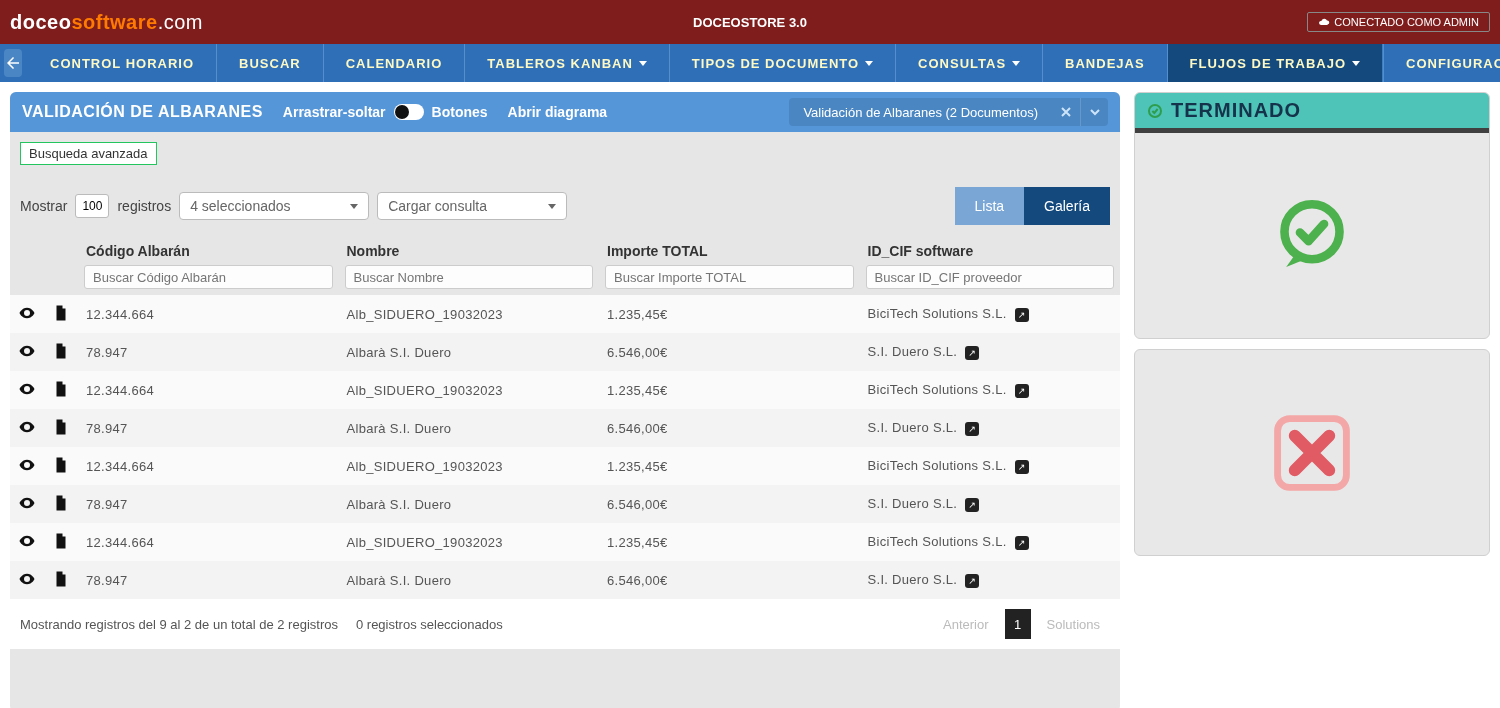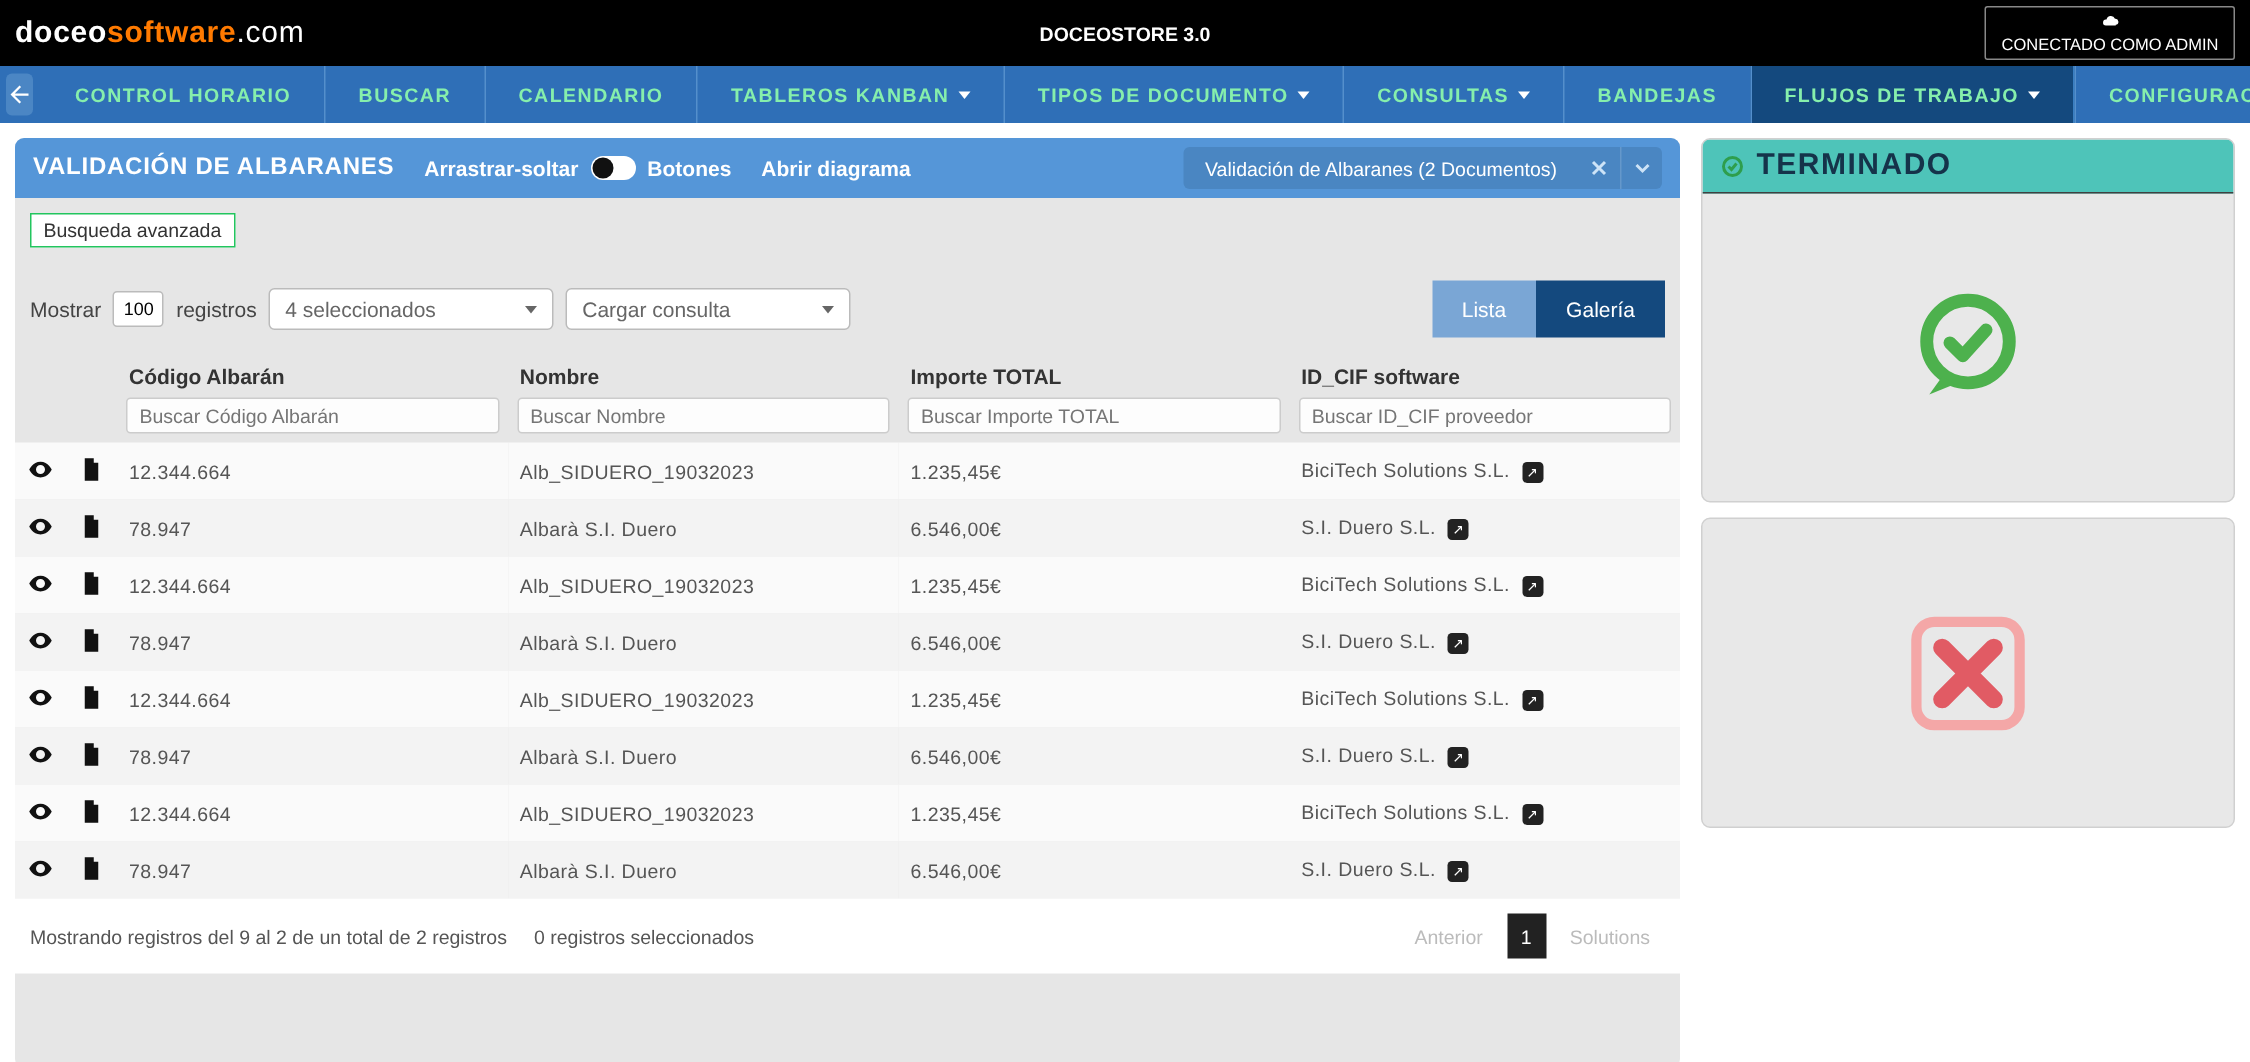--- a/index.html
+++ b/index.html
@@ -1,33 +1,33 @@
 <!DOCTYPE html>
 <html><head>
 <meta charset="utf-8">
 <style>
   * { box-sizing: border-box; margin: 0; padding: 0; }
   body { font-family: Arial, Helvetica, sans-serif; font-size: 13px; background: #fff; color: #333; width: 1500px; }
   
   
-  .topbar { background: #000000; color: #fff; display: flex; align-items: center; height: 44px; padding: 0 10px; position: relative; }
+  .topbar { background: #7f1d1d; color: #fff; display: flex; align-items: center; height: 44px; padding: 0 10px; position: relative; }
   .logo { font-size: 20px; font-weight: bold; letter-spacing: 0.5px; }
   .logo .orange { color: #ff7a00; }
   .logo .com { color: #fff; font-weight: normal; }
   .topbar-title { position: absolute; left: 50%; transform: translateX(-50%); font-weight: bold; font-size: 13px; }
   .topbar-right { margin-left: auto; }
-  .status-badge { border: 1px solid #888; padding: 3px 10px; font-size: 11px; border-radius: 2px; display: inline-flex; align-items: center; gap: 4px; flex-direction: column; }
+  .status-badge { border: 1px solid #888; padding: 3px 10px; font-size: 11px; border-radius: 2px; display: inline-flex; align-items: center; gap: 4px; }
   .admin-icon { width: 12px; height: 12px; }
 
   
   .mainnav { background: #2f6fb7; display: flex; align-items: stretch; height: 38px; }
   .back-btn { background: #4b86c4; width: 44px; display: flex; align-items: center; justify-content: center; margin: 5px 6px 5px 4px; border-radius: 4px; }
   .back-btn svg { width: 18px; height: 18px; fill: #fff; }
   .nav-group { display: flex; flex: 1; }
-  .nav-item { color: #86efac; font-weight: bold; font-size: 13px; letter-spacing: 1px; display: flex; align-items: center; padding: 0 22px; white-space: nowrap; cursor: pointer; gap: 6px; }
+  .nav-item { color: #fef9c3; font-weight: bold; font-size: 13px; letter-spacing: 1px; display: flex; align-items: center; padding: 0 22px; white-space: nowrap; cursor: pointer; gap: 6px; }
   .nav-item.active { background: #14497e; border-right: 1px solid #3a7fc2; }
   .nav-sep { border-left: 1px solid #548fcc; }
   .nav-caret { width: 0; height: 0; border-left: 4px solid transparent; border-right: 4px solid transparent; border-top: 5px solid #fff; }
 
   
   .content { display: flex; gap: 14px; padding: 10px; }
   .main-panel { flex: 1; background: #e6e6e6; border-radius: 6px; padding-bottom: 10px; min-height: 620px; }
   .side-panel { width: 356px; display: flex; flex-direction: column; gap: 10px; }
 
   
@@ -72,21 +72,21 @@
   .link-icon { width: 14px; height: 14px; background: #222; color: #fff; display: inline-flex; align-items: center; justify-content: center; border-radius: 3px; font-size: 9px; margin-left: 4px; vertical-align: middle; }
 
   
   .table-footer { background: #fff; padding: 10px; display: flex; align-items: center; gap: 18px; font-size: 13px; color: #555; margin-top: 0; }
   .pagination { margin-left: auto; display: flex; align-items: center; gap: 6px; }
   .page-btn { padding: 4px 10px; color: #bbb; cursor: default; }
   .page-num { background: #222; color: #fff; width: 26px; height: 30px; display: flex; align-items: center; justify-content: center; }
 
   
   .card { border-radius: 6px; background: #e8e8e8; border: 1px solid #d0d0d0; overflow: hidden; }
-  .card-header { background: #4ec4b9; color: #15334a; font-size: 20px; font-weight: bold; letter-spacing: 1px; padding: 6px 12px; display: flex; align-items: center; gap: 8px; border-bottom: 1px solid #404040;}
+  .card-header { background: #4ec4b9; color: #15334a; font-size: 20px; font-weight: bold; letter-spacing: 1px; padding: 6px 12px; display: flex; align-items: center; gap: 8px; border-bottom: 5px solid #404040;}
   .card-body { height: 205px; display: flex; align-items: center; justify-content: center; }
   .card-body.big { height: 205px; }
   .status-ok-icon, .status-x-icon { width: 86px; height: 86px; }
 </style>
 </head>
 <body>
 
 <div class="topbar">
   <div class="logo">
     <span>doceo</span><span class="orange">software</span><span class="com">.com</span>

